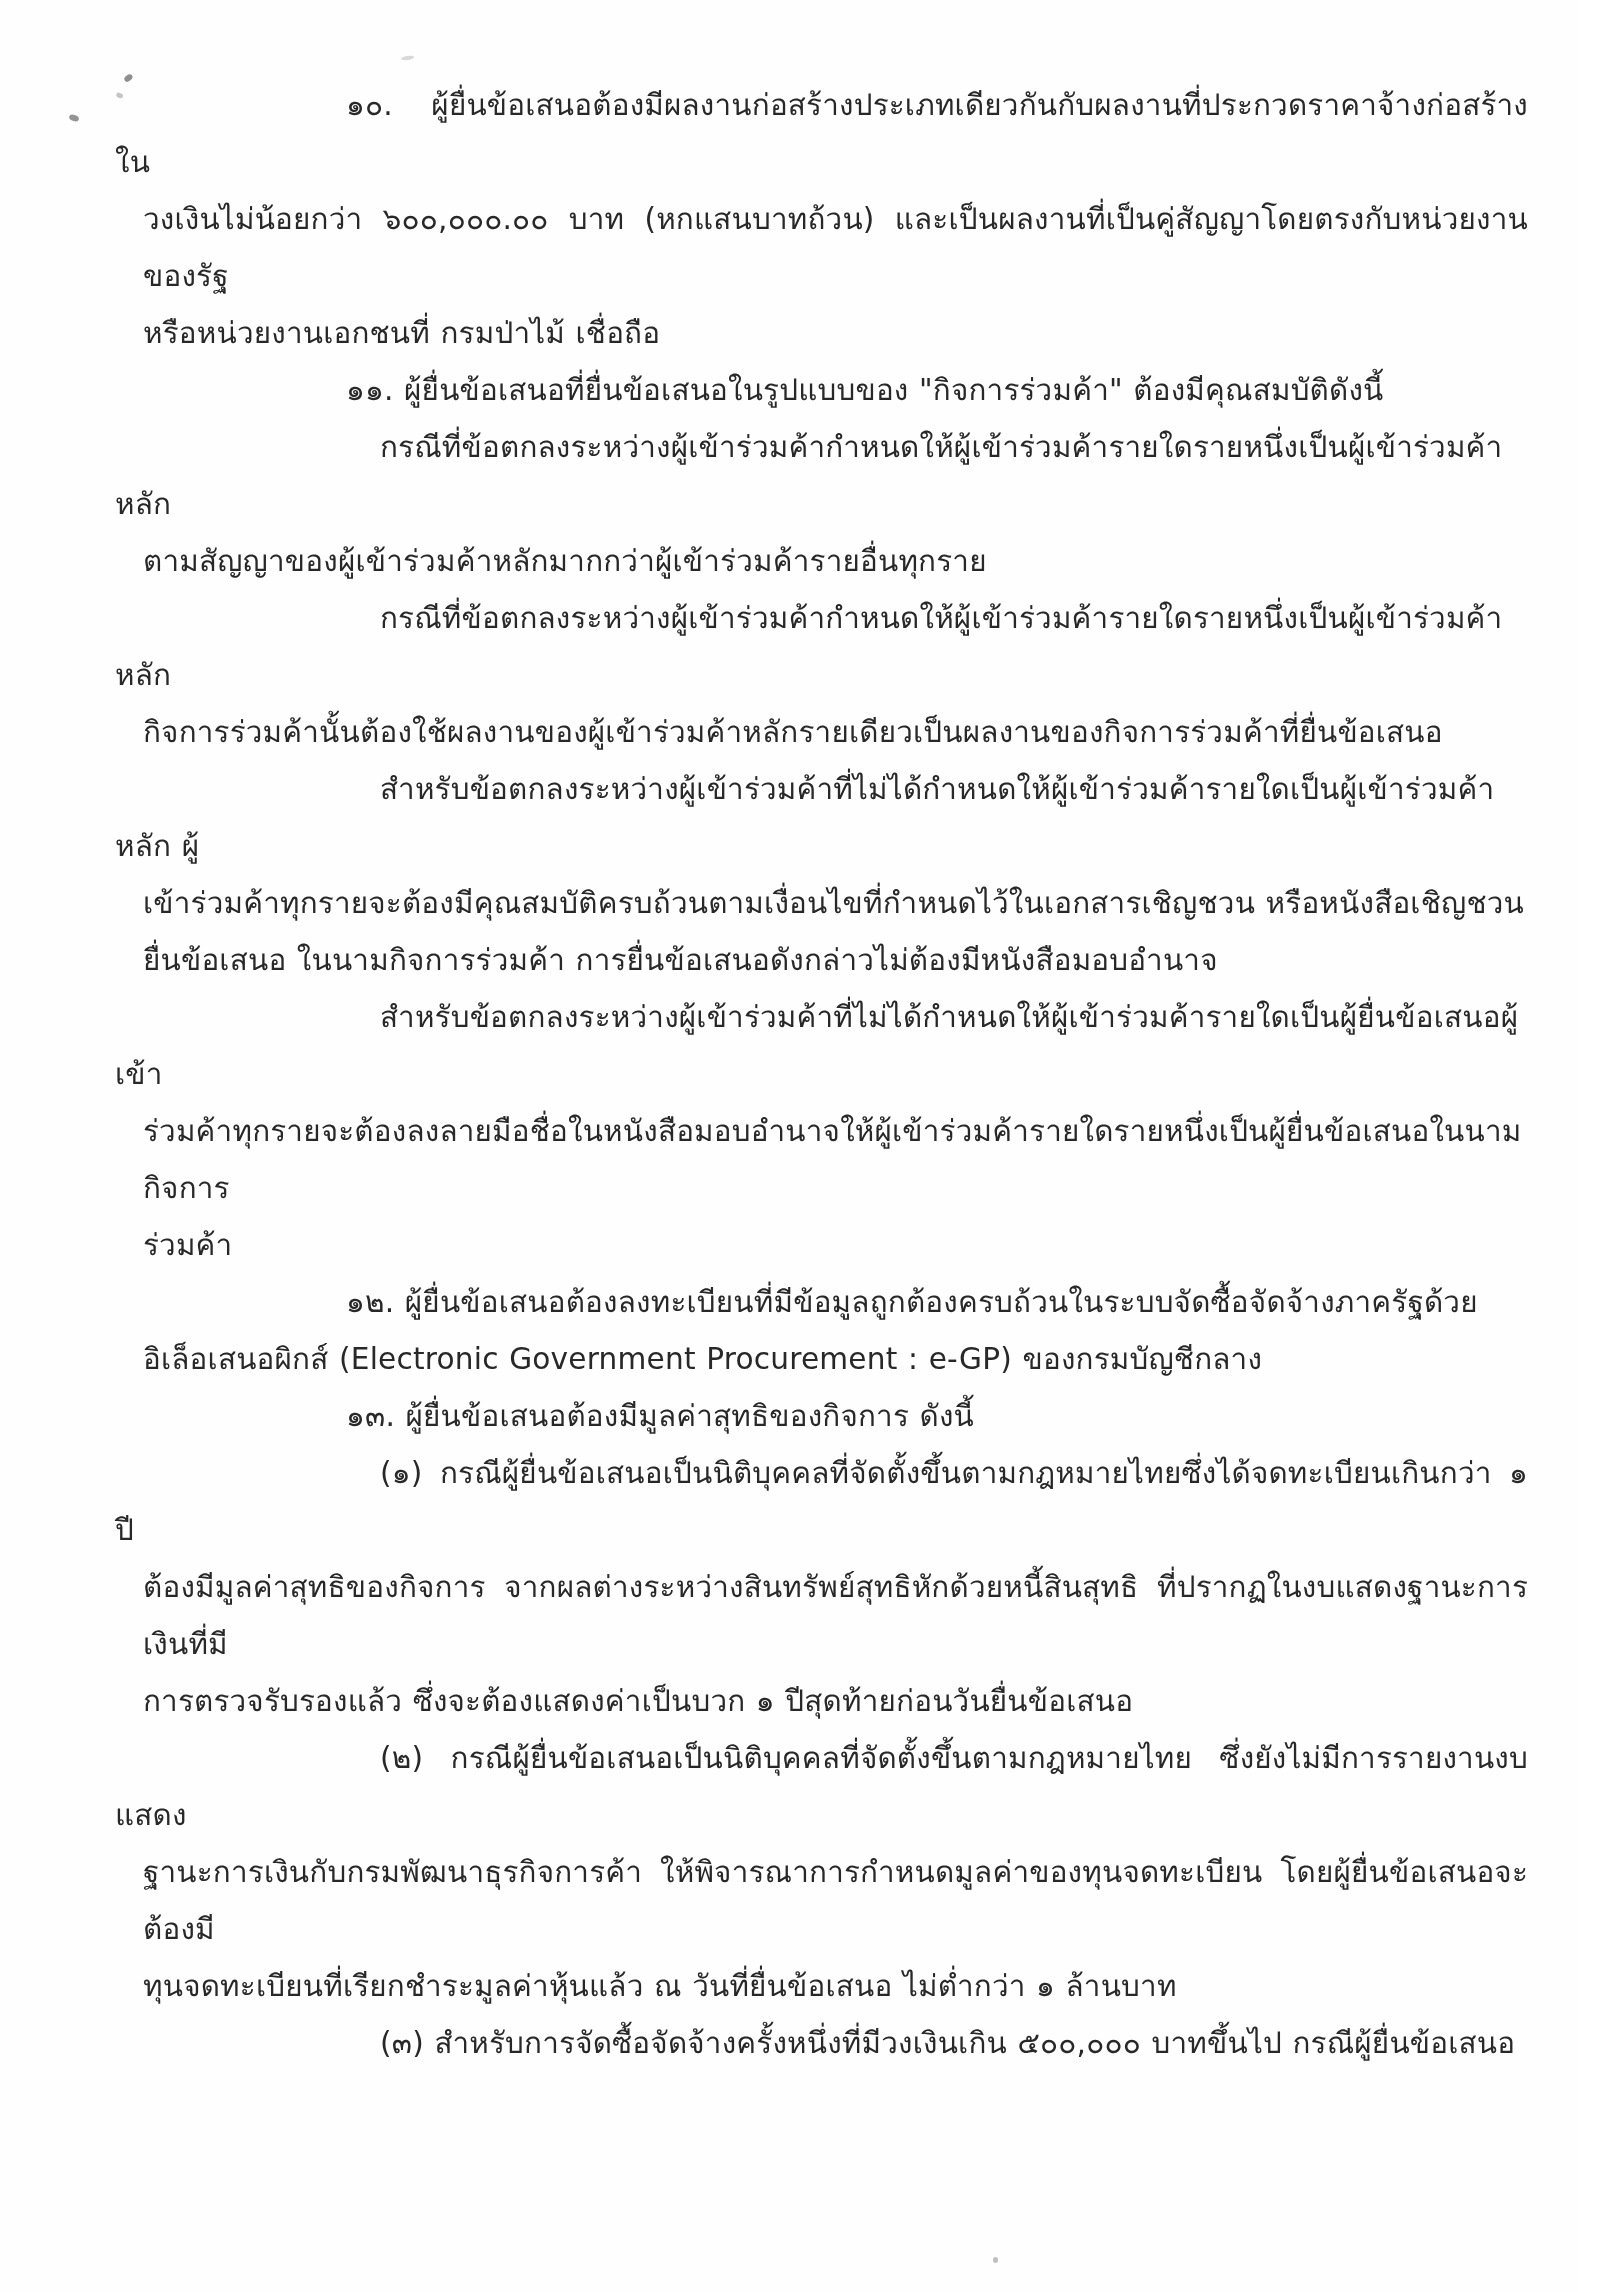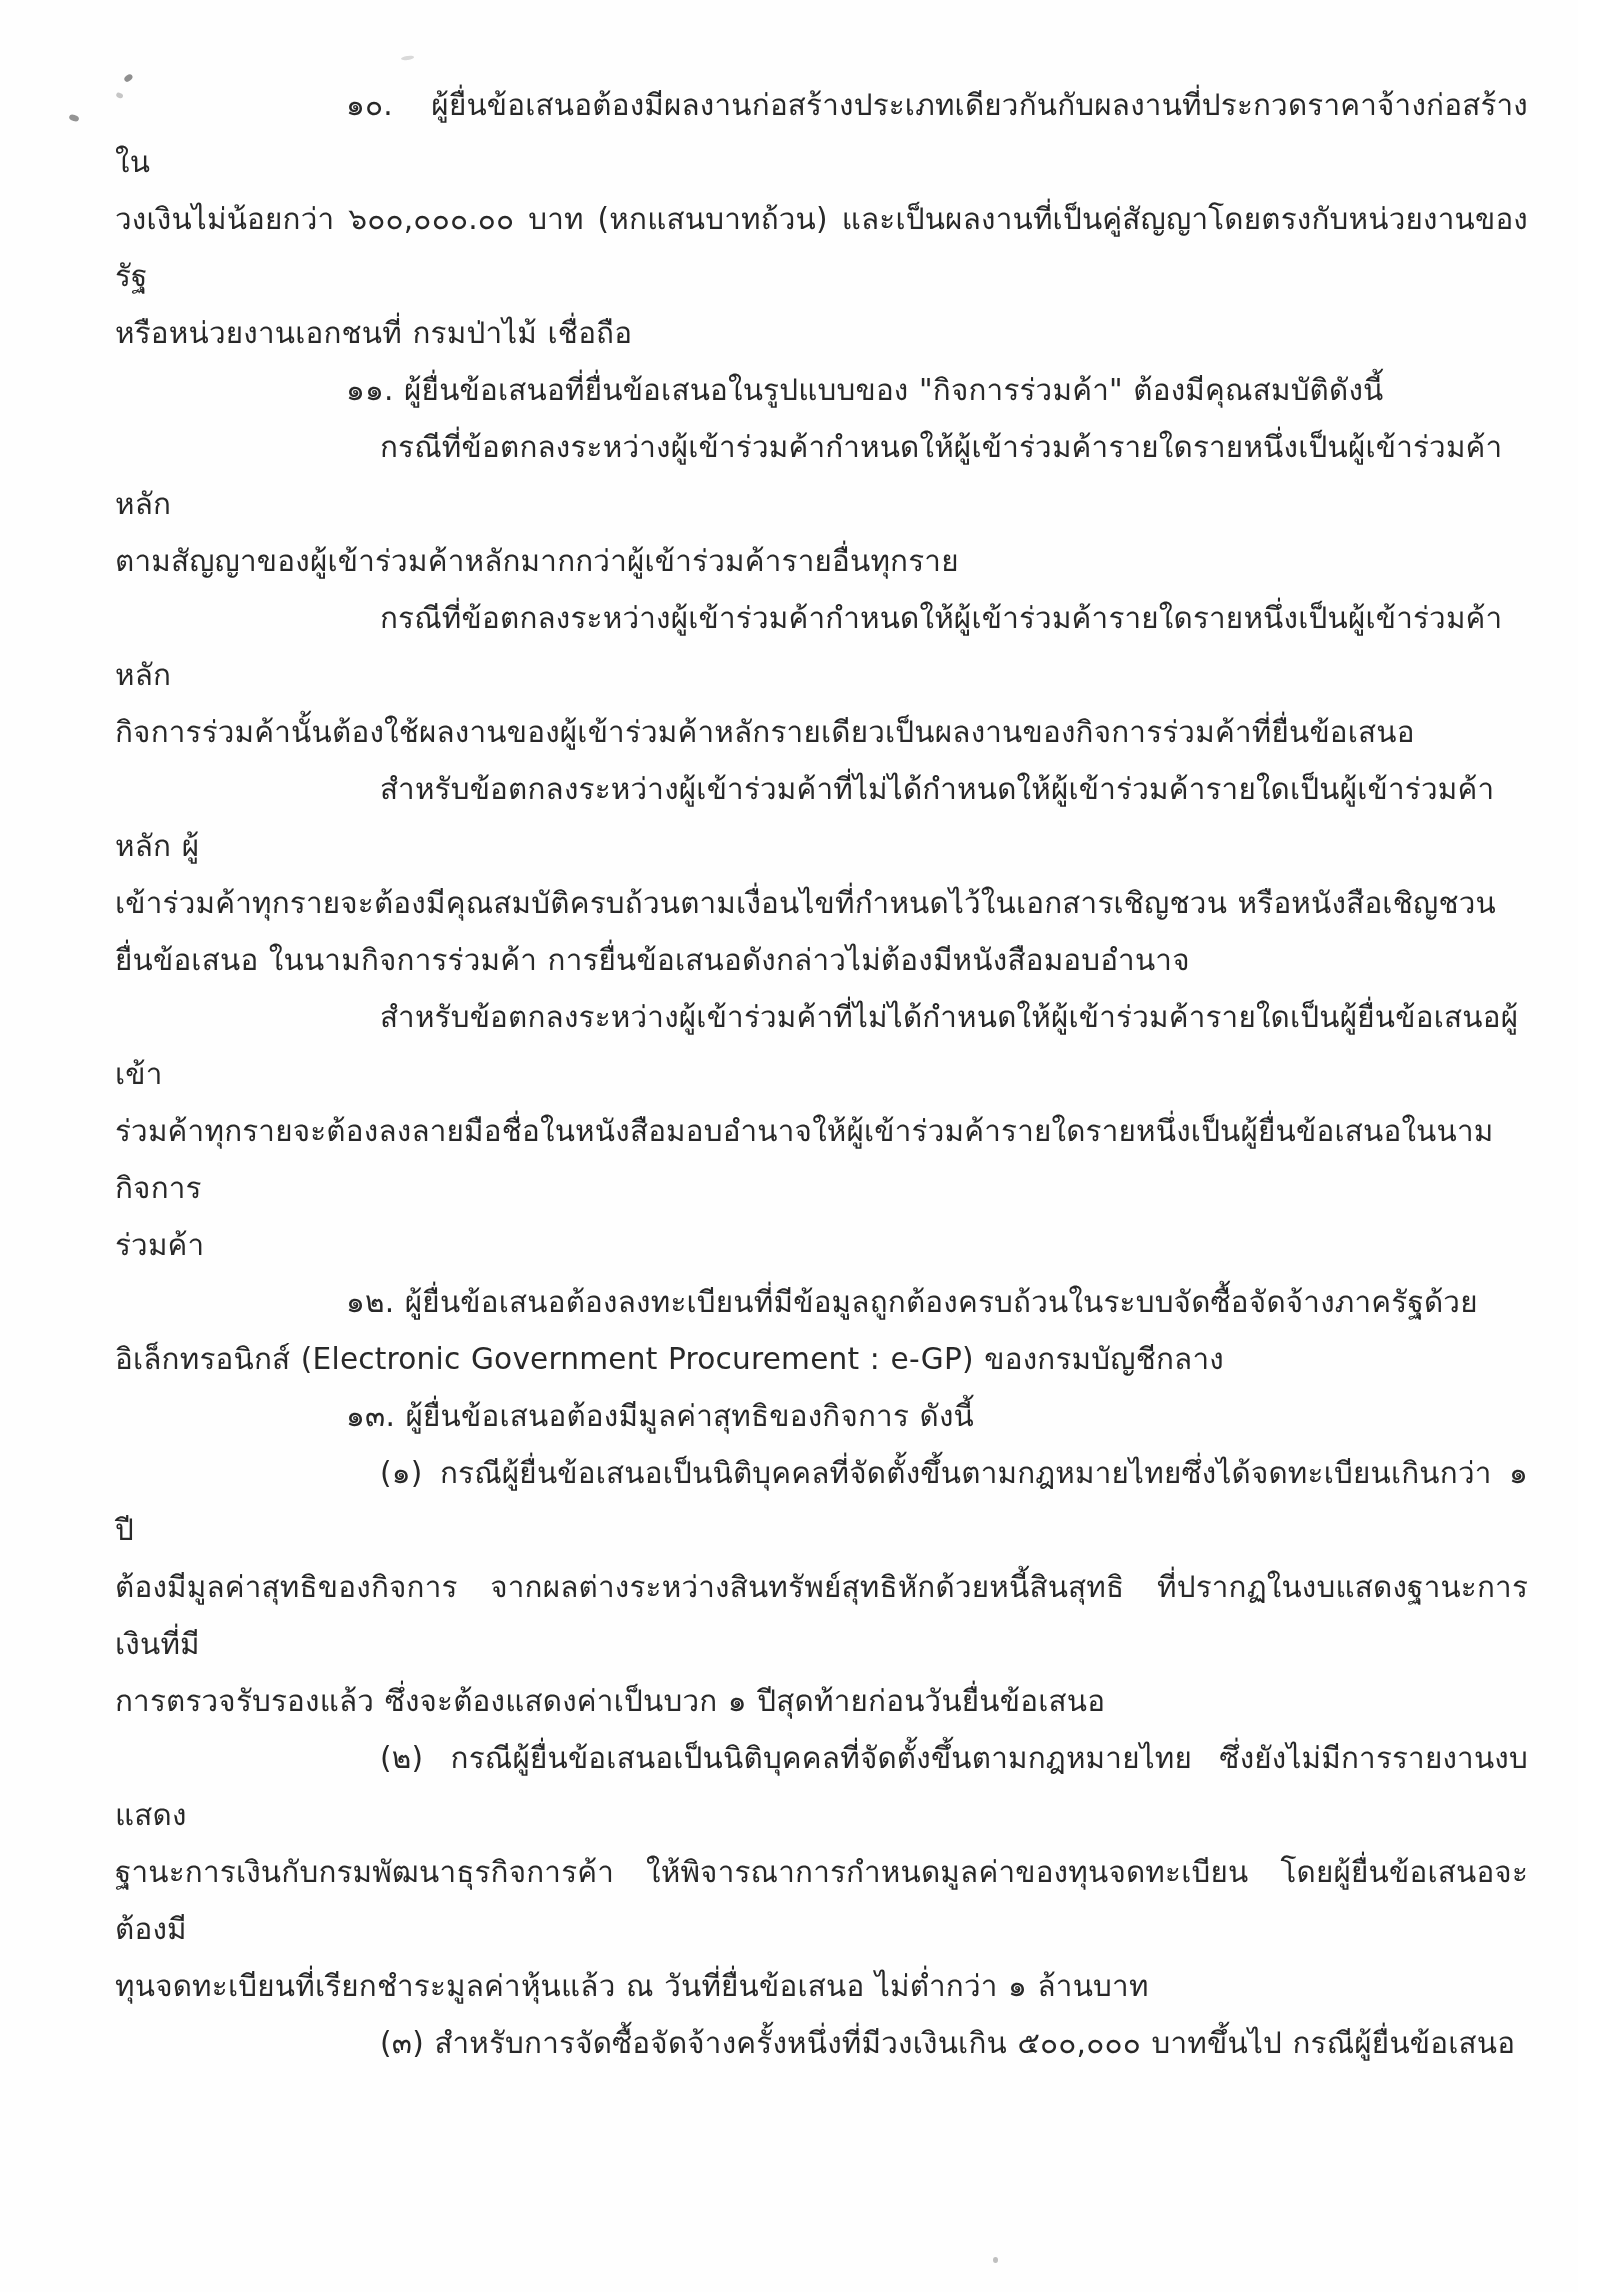--- a/index.html
+++ b/index.html
@@ -23,21 +23,21 @@
     font-size: 29.6px;
     line-height: 57px;
     color: #282828;
     text-align: justify;
     text-align-last: left;
     letter-spacing: 0.2px;
     word-spacing: 0.9px;
     -webkit-font-smoothing: antialiased;
   }
   .line { min-height: 57px; }
-  .ind-none { text-indent: 0; }
+  .ind-none { text-indent: 0; margin-left: 28px; }
   .ind-num  { text-indent: 231px; }
   .ind-sub  { text-indent: 265px; }
 
   
   .edge-line-top {
     position: absolute;
     left: 1600px;
     top: 0;
     width: 2.7px;
     height: 43px;
@@ -90,21 +90,21 @@
       <div class="line ind-none">ตามสัญญาของผู้เข้าร่วมค้าหลักมากกว่าผู้เข้าร่วมค้ารายอื่นทุกราย</div>
       <div class="line ind-sub">กรณีที่ข้อตกลงระหว่างผู้เข้าร่วมค้ากำหนดให้ผู้เข้าร่วมค้ารายใดรายหนึ่งเป็นผู้เข้าร่วมค้าหลัก</div>
       <div class="line ind-none">กิจการร่วมค้านั้นต้องใช้ผลงานของผู้เข้าร่วมค้าหลักรายเดียวเป็นผลงานของกิจการร่วมค้าที่ยื่นข้อเสนอ</div>
       <div class="line ind-sub">สำหรับข้อตกลงระหว่างผู้เข้าร่วมค้าที่ไม่ได้กำหนดให้ผู้เข้าร่วมค้ารายใดเป็นผู้เข้าร่วมค้าหลัก ผู้</div>
       <div class="line ind-none">เข้าร่วมค้าทุกรายจะต้องมีคุณสมบัติครบถ้วนตามเงื่อนไขที่กำหนดไว้ในเอกสารเชิญชวน หรือหนังสือเชิญชวน</div>
       <div class="line ind-none">ยื่นข้อเสนอ ในนามกิจการร่วมค้า การยื่นข้อเสนอดังกล่าวไม่ต้องมีหนังสือมอบอำนาจ</div>
       <div class="line ind-sub">สำหรับข้อตกลงระหว่างผู้เข้าร่วมค้าที่ไม่ได้กำหนดให้ผู้เข้าร่วมค้ารายใดเป็นผู้ยื่นข้อเสนอผู้เข้า</div>
       <div class="line ind-none">ร่วมค้าทุกรายจะต้องลงลายมือชื่อในหนังสือมอบอำนาจให้ผู้เข้าร่วมค้ารายใดรายหนึ่งเป็นผู้ยื่นข้อเสนอในนามกิจการ</div>
       <div class="line ind-none">ร่วมค้า</div>
       <div class="line ind-num">๑๒. ผู้ยื่นข้อเสนอต้องลงทะเบียนที่มีข้อมูลถูกต้องครบถ้วนในระบบจัดซื้อจัดจ้างภาครัฐด้วย</div>
-      <div class="line ind-none">อิเล็กทรอนิกส์ (Electronic Government Procurement : e-GP) ของกรมบัญชีกลาง</div>
+      <div class="line ind-none">อิเล็อเสนอผิกส์ (Electronic Government Procurement : e-GP) ของกรมบัญชีกลาง</div>
       <div class="line ind-num">๑๓. ผู้ยื่นข้อเสนอต้องมีมูลค่าสุทธิของกิจการ ดังนี้</div>
       <div class="line ind-sub">(๑) กรณีผู้ยื่นข้อเสนอเป็นนิติบุคคลที่จัดตั้งขึ้นตามกฎหมายไทยซึ่งได้จดทะเบียนเกินกว่า ๑ ปี</div>
       <div class="line ind-none">ต้องมีมูลค่าสุทธิของกิจการ จากผลต่างระหว่างสินทรัพย์สุทธิหักด้วยหนี้สินสุทธิ ที่ปรากฏในงบแสดงฐานะการเงินที่มี</div>
       <div class="line ind-none">การตรวจรับรองแล้ว ซึ่งจะต้องแสดงค่าเป็นบวก ๑ ปีสุดท้ายก่อนวันยื่นข้อเสนอ</div>
       <div class="line ind-sub">(๒) กรณีผู้ยื่นข้อเสนอเป็นนิติบุคคลที่จัดตั้งขึ้นตามกฎหมายไทย ซึ่งยังไม่มีการรายงานงบแสดง</div>
       <div class="line ind-none">ฐานะการเงินกับกรมพัฒนาธุรกิจการค้า ให้พิจารณาการกำหนดมูลค่าของทุนจดทะเบียน โดยผู้ยื่นข้อเสนอจะต้องมี</div>
       <div class="line ind-none">ทุนจดทะเบียนที่เรียกชำระมูลค่าหุ้นแล้ว ณ วันที่ยื่นข้อเสนอ ไม่ต่ำกว่า ๑ ล้านบาท</div>
       <div class="line ind-sub">(๓) สำหรับการจัดซื้อจัดจ้างครั้งหนึ่งที่มีวงเงินเกิน ๕๐๐,๐๐๐ บาทขึ้นไป กรณีผู้ยื่นข้อเสนอ</div>
     </div>
 

